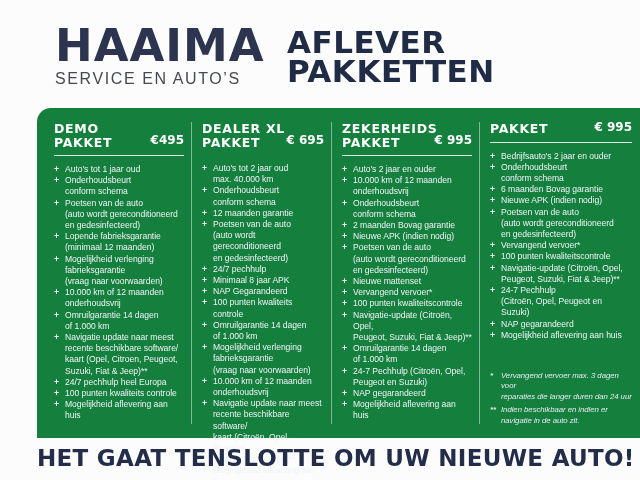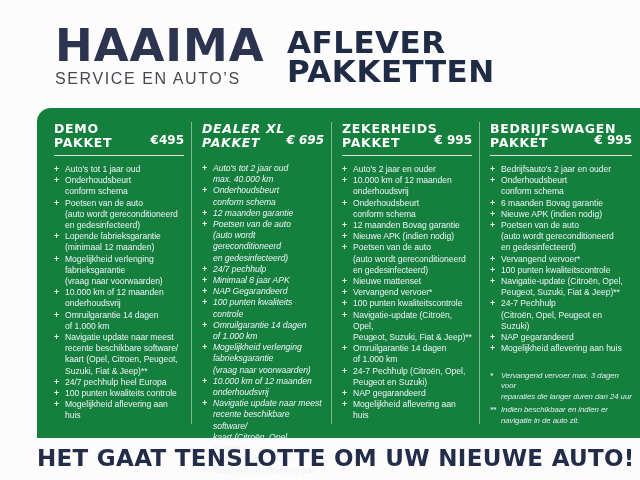--- a/index.html
+++ b/index.html
@@ -31,21 +31,21 @@
     position:absolute; left:37px; top:108px; width:603px; height:330px;
     background:#15803d; border-radius:14px 0 0 0;
     display:flex; color:#f3f6fb; box-sizing:border-box;
   }
   .col {
     position:relative; box-sizing:border-box;
     padding:14px 8px 10px 10px;
     display:flex; flex-direction:column;
   }
   .col-1 { width:155px; padding-left:17px; }
-  .col-2 { width:140px;font-style:italic; }
+  .col-2 { width:140px; }
   .col-3 { width:148px; }
   .col-4 { width:160px; }
   .col:not(:last-child)::after {
     content:""; position:absolute; right:0; top:14px; bottom:14px;
     width:1px; background:rgba(255,255,255,0.45);
   }
 
   .pkg-header { position:relative; }
   .pkg-title {
     font-family:"DejaVu Sans", sans-serif; font-weight:bold;
@@ -175,21 +175,21 @@
       </div>
       <div class="pkg-price">€ 995</div>
     </div>
     <div class="pkg-rule"></div>
     <ul class="items">
         <li><span class="marker">+</span><span class="item-text">Auto's 2 jaar en ouder</span></li>
         <li><span class="marker">+</span><span class="item-text">10.000 km of 12 maanden
 onderhoudsvrij</span></li>
         <li><span class="marker">+</span><span class="item-text">Onderhoudsbeurt
 conform schema</span></li>
-        <li><span class="marker">+</span><span class="item-text">12 maanden Bovag garantie</span></li>
+        <li><span class="marker">+</span><span class="item-text">2 maanden Bovag garantie</span></li>
         <li><span class="marker">+</span><span class="item-text">Nieuwe APK (indien nodig)</span></li>
         <li><span class="marker">+</span><span class="item-text">Poetsen van de auto
 (auto wordt gereconditioneerd
 en gedesinfecteerd)</span></li>
         <li><span class="marker">+</span><span class="item-text">Nieuwe mattenset</span></li>
         <li><span class="marker">+</span><span class="item-text">Vervangend vervoer*</span></li>
         <li><span class="marker">+</span><span class="item-text">100 punten kwaliteitscontrole</span></li>
         <li><span class="marker">+</span><span class="item-text">Navigatie-update (Citroën, Opel,
 Peugeot, Suzuki, Fiat &amp; Jeep)**</span></li>
         <li><span class="marker">+</span><span class="item-text">Omruilgarantie 14 dagen
@@ -197,21 +197,20 @@
         <li><span class="marker">+</span><span class="item-text">24-7 Pechhulp (Citroën, Opel,
 Peugeot en Suzuki)</span></li>
         <li><span class="marker">+</span><span class="item-text">NAP gegarandeerd</span></li>
         <li><span class="marker">+</span><span class="item-text">Mogelijkheid aflevering aan huis</span></li>
       </ul>
   </div>
 
   <div class="col col-4">
     <div class="pkg-header">
       <div class="pkg-title">
-        <div>BEDRIJFSWAGEN</div>
         <div>PAKKET</div>
       </div>
       <div class="pkg-price">€ 995</div>
     </div>
     <div class="pkg-rule"></div>
     <ul class="items">
         <li><span class="marker">+</span><span class="item-text">Bedrijfsauto's 2 jaar en ouder</span></li>
         <li><span class="marker">+</span><span class="item-text">Onderhoudsbeurt
 conform schema</span></li>
         <li><span class="marker">+</span><span class="item-text">6 maanden Bovag garantie</span></li>

